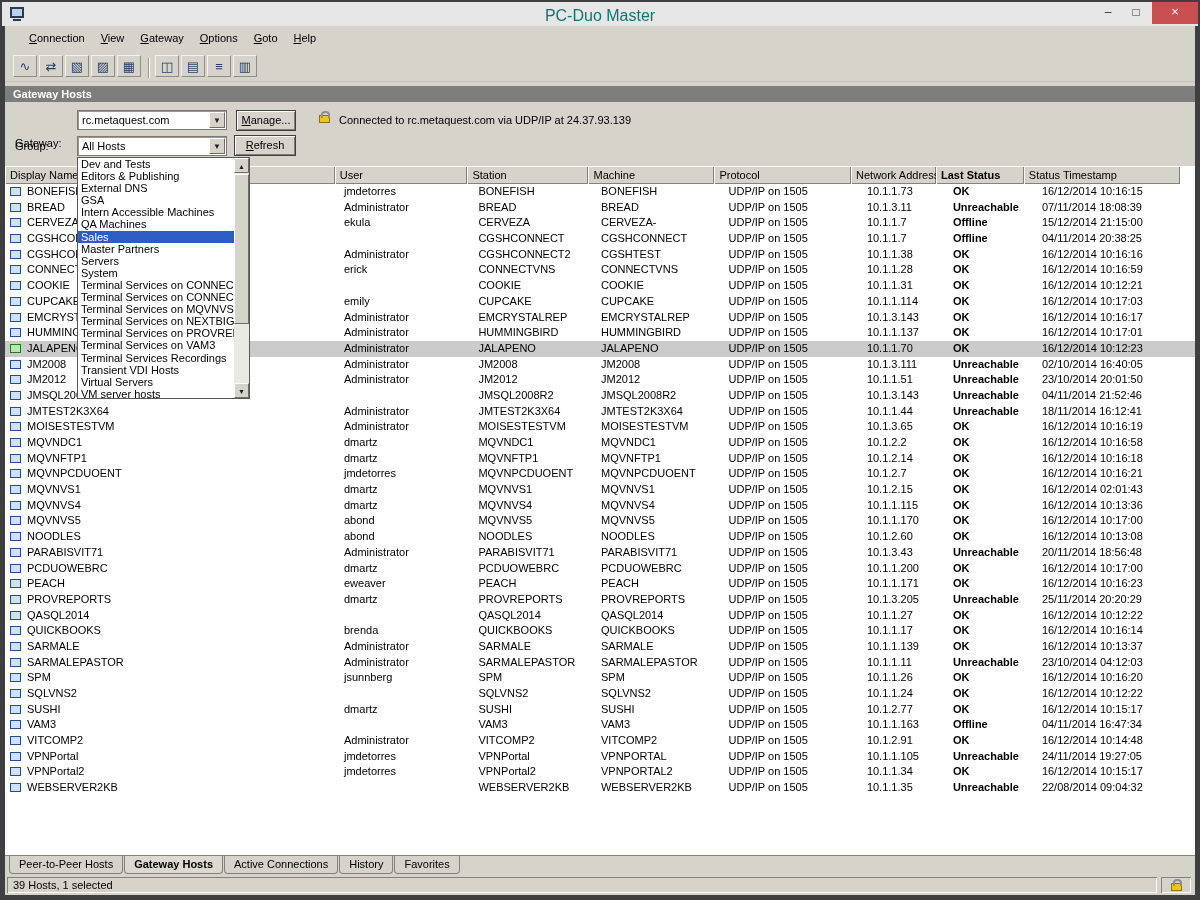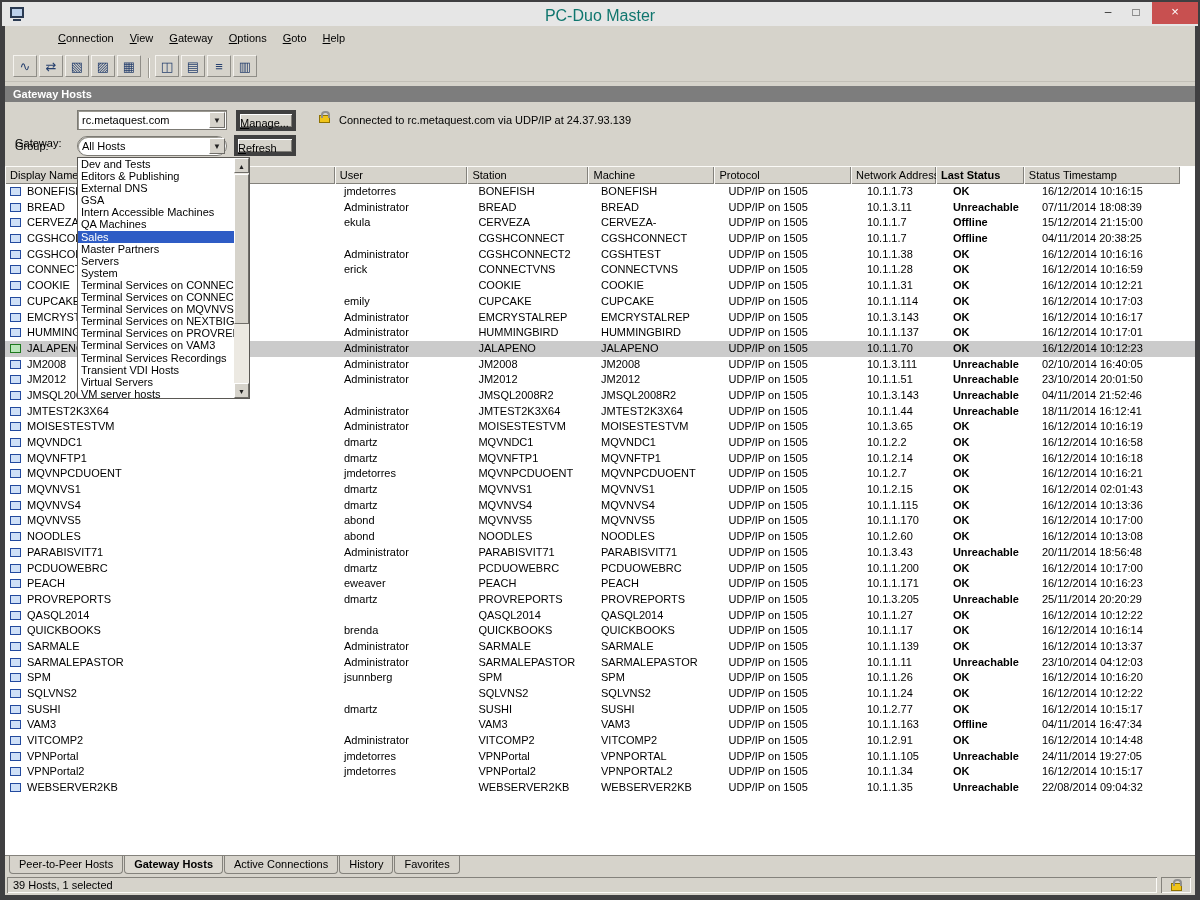--- a/index.html
+++ b/index.html
@@ -14,42 +14,42 @@
   .app-icon { position:absolute; left:8px; top:5px; width:14px; height:11px; border:2px solid #2a3a52; background:#bcd0ea; }
   .app-icon:after { content:""; position:absolute; left:1px; bottom:-5px; width:8px; height:2px; background:#2a3a52; }
   .cap-btn { position:absolute; top:0; height:22px; text-align:center; line-height:20px; font-size:12px; color:#333; cursor:default; }
   .btn-min { right:76px; width:28px; }
   .btn-max { right:48px; width:28px; }
   .btn-close { right:0; width:46px; background:#c85050; color:#fff; font-size:13px; }
 
   
   .client { position:absolute; left:5px; top:26px; right:5px; bottom:5px; background:#d6d3cb; }
 
-  .menubar { position:absolute; left:0; top:2px; right:0; height:22px; padding-left:16px;margin-left:29px; }
+  .menubar { position:absolute; left:0; top:2px; right:0; height:22px; padding-left:16px; }
   .menu-item { display:inline-block; padding:4px 8px; cursor:default; }
 
   .toolbar { position:absolute; left:0; top:26px; right:0; height:30px; padding:3px 0 0 8px; border-bottom:1px solid #c2bfb7; }
   .tool-btn { display:inline-block; width:24px; height:22px; margin-right:2px; text-align:center; line-height:22px;
               font-size:13px; color:#27406e; background:#d6d3cb; border:1px solid #d6d3cb;
               border-top-color:#f4f2ee; border-left-color:#f4f2ee; border-right-color:#8f8d87; border-bottom-color:#8f8d87; }
   .tool-sep { display:inline-block; width:2px; height:20px; margin:0 5px; vertical-align:middle;
               border-left:1px solid #9b9890; border-right:1px solid #fbfaf7; }
 
   .band { position:absolute; left:0; top:60px; right:0; height:16px; background:#7d7d7d; color:#fff;
           font-weight:bold; padding:2px 0 0 8px; }
 
   .field-label { position:absolute; left:10px; }
   .combo { position:absolute; width:150px; height:20px; background:#fff; border:1px solid #7c7a74;
            box-shadow:inset 1px 1px 0 #9a9890; }
   .combo-value { position:absolute; left:4px; top:3px; right:18px; white-space:nowrap; overflow:hidden; }
   .combo-arrow { position:absolute; right:1px; top:1px; bottom:1px; width:16px; background:#d6d3cb; text-align:center;
                  line-height:16px; font-size:8px; color:#222;
                  border:1px solid; border-color:#fff #6f6d68 #6f6d68 #fff; }
-  .push-btn { position:absolute; height:21px; background:#d6d3cb; text-align:left; line-height:19px;
-              border:4px solid #404040;
+  .push-btn { position:absolute; height:21px; background:#d6d3cb; text-align:center; line-height:19px;
+              border:1px solid #404040;
               box-shadow:inset 1px 1px 0 #fff, inset -1px -1px 0 #807e78; cursor:default; }
   .conn-status { position:absolute; white-space:nowrap; }
 
   .lock { position:relative; display:inline-block; width:11px; height:8px; background:#f0c419; border:1px solid #8f7200; vertical-align:-1px; }
   .lock:before { content:""; position:absolute; left:1px; top:-5px; width:5px; height:5px;
                  border:2px solid #8f8f8f; border-bottom:none; border-radius:4px 4px 0 0; }
 
   
   .list-area { position:absolute; left:0; right:0; top:140px; bottom:40px; background:#fff; overflow:hidden; }
   .thead { position:absolute; left:0; top:0; right:15px; height:18px; display:flex; background:#d6d3cb; }
@@ -114,21 +114,21 @@
     <div class="field-label" style="top:88px;margin-top:23px;">Gateway:</div>
     <div class="combo" style="left:72px; top:84px;">
       <span class="combo-value">rc.metaquest.com</span>
       <span class="combo-arrow">▼</span>
     </div>
     <div class="push-btn" style="left:231px; top:84px; width:60px;"><u>M</u>anage...</div>
     <span class="lock" style="position:absolute; left:314px; top:89px;"></span>
     <div class="conn-status" style="left:334px; top:88px;">Connected to rc.metaquest.com via UDP/IP at 24.37.93.139</div>
 
     <div class="field-label" style="top:114px;">Group:</div>
-    <div class="combo" style="left:72px; top:110px;border-radius:10px;">
+    <div class="combo" style="left:72px; top:110px;">
       <span class="combo-value">All Hosts</span>
       <span class="combo-arrow">▼</span>
     </div>
     <div class="push-btn" style="left:229px; top:109px; width:62px;"><u>R</u>efresh</div>
 
     <div class="list-area">
       <div class="thead">
           <div class="th c0">Display Name</div>
           <div class="th c1">User</div>
           <div class="th c2">Station</div>

